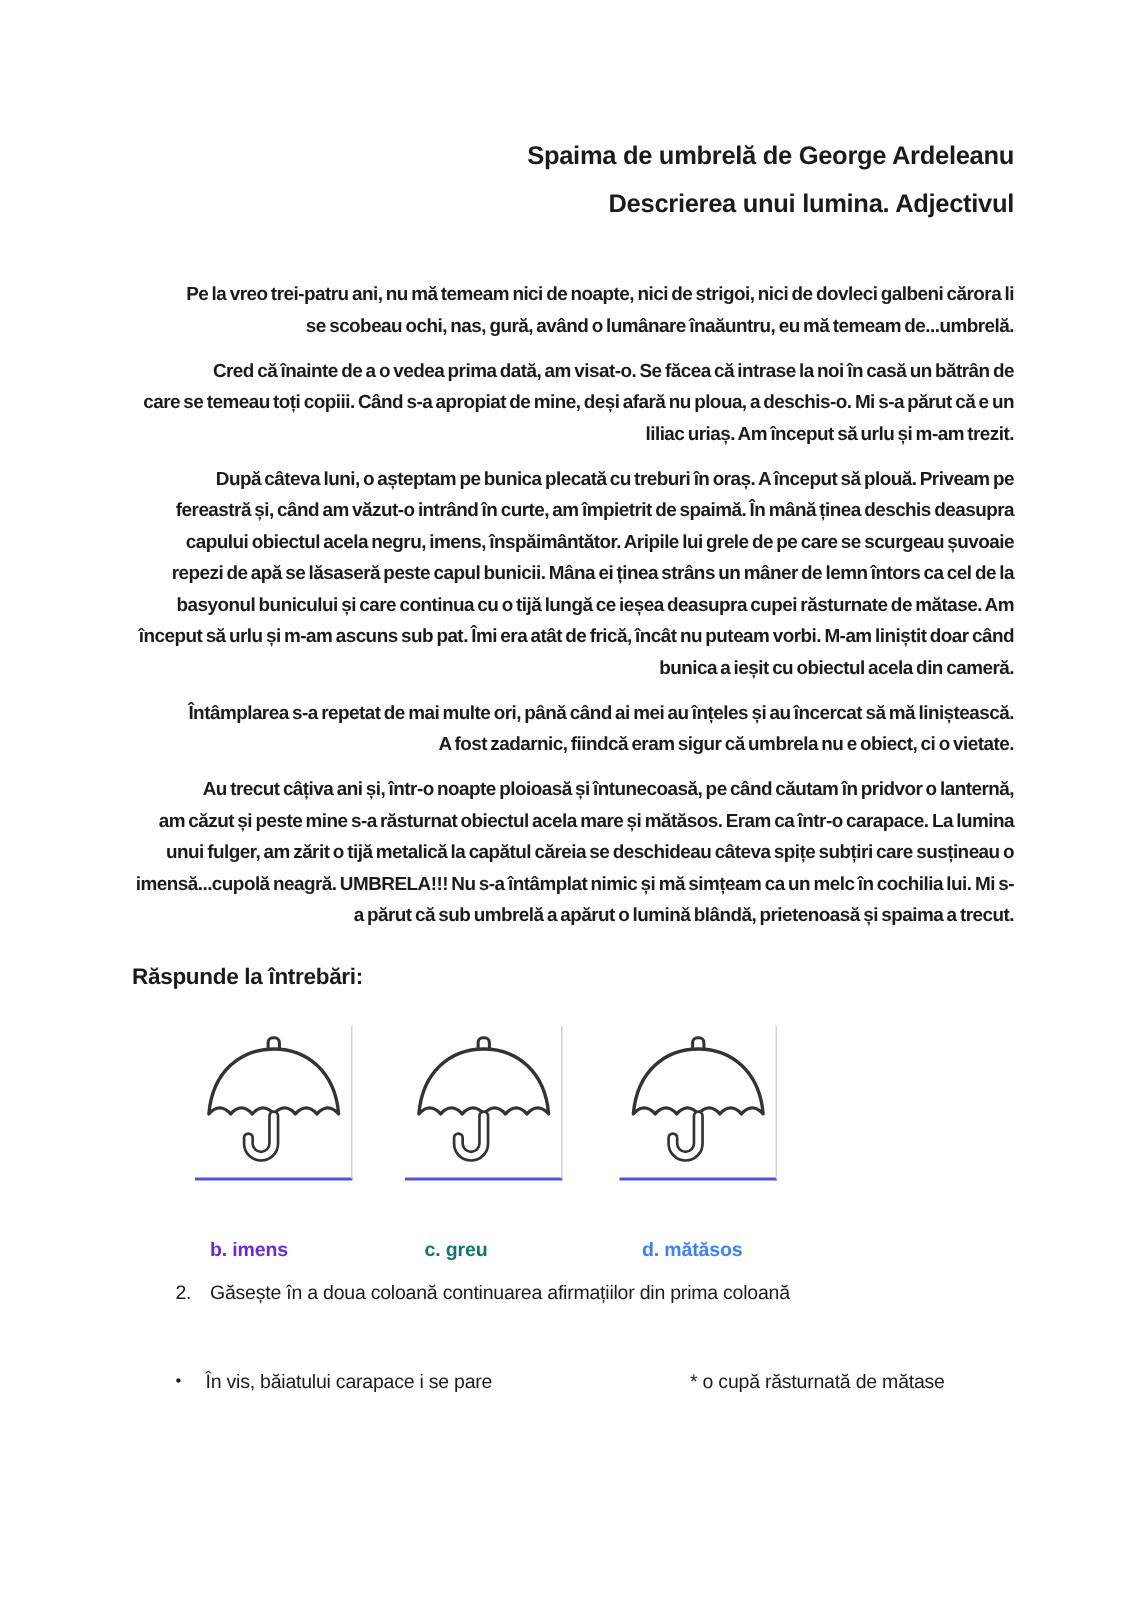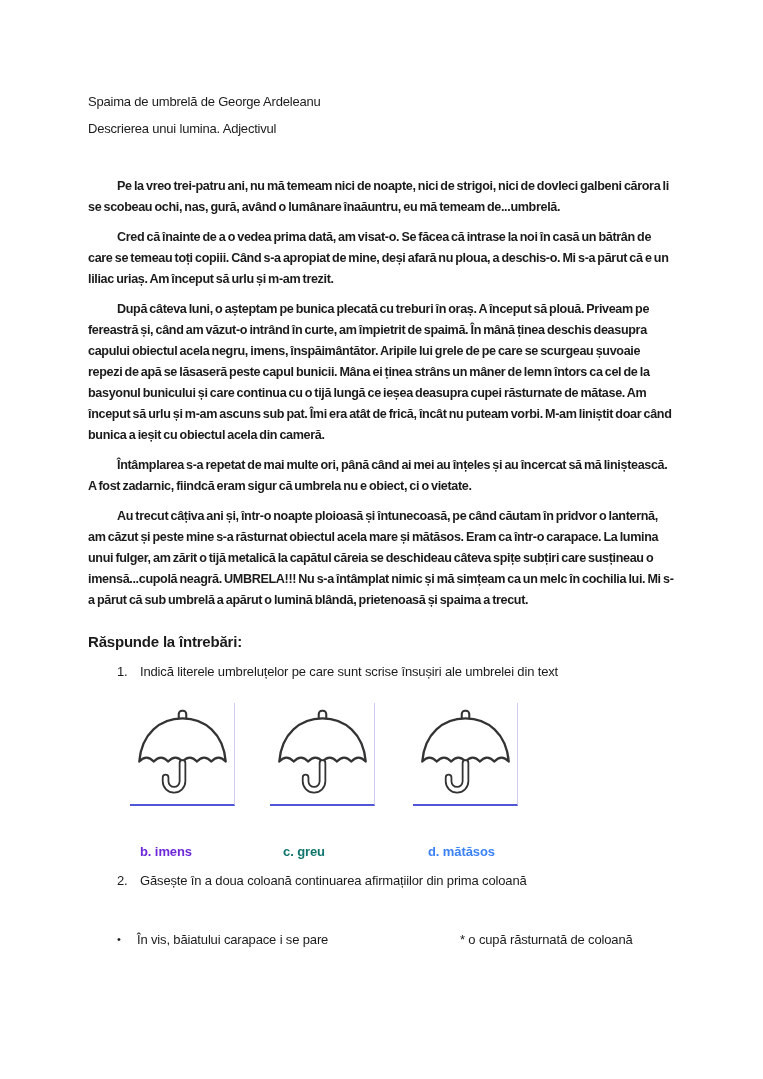--- a/index.html
+++ b/index.html
@@ -2,27 +2,27 @@
 <html><head>
 <meta charset="utf-8">
 <style>
   html,body{margin:0;padding:0}
   body{
     width:763px;height:1079px;overflow:hidden;background:#ffffff;
     font-family:"Liberation Sans",sans-serif;color:#1b1b1b;
   }
   .content{padding:94px 87px 0 88px}
   .doc-title,.doc-subtitle{
-    font-size:13px;font-weight:400;text-align:left;margin:0 0 12px 0;letter-spacing:-0.2px;
+    font-size:17px;font-weight:700;text-align:right;margin:0 0 12px 0;letter-spacing:-0.2px;
   }
   .doc-subtitle{margin-bottom:40px}
   .story-paragraph{
     font-size:12.6px;font-weight:700;line-height:21px;
     letter-spacing:-0.35px;word-spacing:-0.9px;
-    text-indent:29px;margin:0 0 9px 0;text-align:left;
+    text-indent:29px;margin:0 0 9px 0;text-align:right;
   }
   .q-heading{font-size:15px;font-weight:700;margin:22px 0 0 0;letter-spacing:-0.2px}
   .q-item{font-size:13px;font-weight:400;margin:14px 0 0 0;padding-left:29px;letter-spacing:-0.15px}
   .q-item.q2{}
   .q-num{display:inline-block;width:23px}
   .umbrella-row{display:flex;margin-top:24px;margin-left:7px}
   .u-col{width:105px;flex:0 0 auto}
   .u-col.c2{margin-left:35px}
   .u-col.c3{margin-left:35px}
   .u-col.c4{margin-left:38px}
@@ -47,23 +47,20 @@
   <div class="doc-subtitle">Descrierea unui lumina. Adjectivul</div>
 
   <p class="story-paragraph">Pe la vreo trei-patru ani, nu mă temeam nici de noapte, nici de strigoi, nici de dovleci galbeni cărora li se scobeau ochi, nas, gură, având o lumânare înaăuntru, eu mă temeam de...umbrelă.</p>
   <p class="story-paragraph">Cred că înainte de a o vedea prima dată, am visat-o. Se făcea că intrase la noi în casă un bătrân de care se temeau toți copiii. Când s-a apropiat de mine, deși afară nu ploua, a deschis-o. Mi s-a părut că e un liliac uriaș. Am început să urlu și m-am trezit.</p>
   <p class="story-paragraph">După câteva luni, o așteptam pe bunica plecată cu treburi în oraș. A început să plouă. Priveam pe fereastră și, când am văzut-o intrând în curte, am împietrit de spaimă. În mână ținea deschis deasupra capului obiectul acela negru, imens, înspăimântător. Aripile lui grele de pe care se scurgeau șuvoaie repezi de apă se lăsaseră peste capul bunicii. Mâna ei ținea strâns un mâner de lemn întors ca cel de la basyonul bunicului și care continua cu o tijă lungă ce ieșea deasupra cupei răsturnate de mătase. Am început să urlu și m-am ascuns sub pat. Îmi era atât de frică, încât nu puteam vorbi. M-am liniștit doar când bunica a ieșit cu obiectul acela din cameră.</p>
   <p class="story-paragraph">Întâmplarea s-a repetat de mai multe ori, până când ai mei au înțeles și au încercat să mă liniștească. A fost zadarnic, fiindcă eram sigur că umbrela nu e obiect, ci o vietate.</p>
   <p class="story-paragraph">Au trecut câțiva ani și, într-o noapte ploioasă și întunecoasă, pe când căutam în pridvor o lanternă, am căzut și peste mine s-a răsturnat obiectul acela mare și mătăsos. Eram ca într-o carapace. La lumina unui fulger, am zărit o tijă metalică la capătul căreia se deschideau câteva spițe subțiri care susțineau o imensă...cupolă neagră. UMBRELA!!! Nu s-a întâmplat nimic și mă simțeam ca un melc în cochilia lui. Mi s-a părut că sub umbrelă a apărut o lumină blândă, prietenoasă și spaima a trecut.</p>
 
   <div class="q-heading">Răspunde la întrebări:</div>
 
-  <div class="q-item">
-    <span class="q-num">1.</span><span>Indică literele umbreluțelor pe care sunt scrise însușiri ale umbrelei din text</span>
-  </div>
 
   <div class="umbrella-row">
     <div class="u-col c2">
       <div class="u-box">
         <svg viewBox="0 0 105 100" width="99" height="94" xmlns="http://www.w3.org/2000/svg">
           <rect x="48.5" y="3" width="8" height="12" rx="3.5" fill="#fff" stroke="#333" stroke-width="2.2"></rect>
           <path d="M6.5,57 C9,27 29,11 52.5,11 C76,11 96,27 98.5,57 q-7.7,-8.5 -15.35,0 q-7.65,-8.5 -15.3,0 q-7.65,-8.5 -15.3,0 q-7.65,-8.5 -15.3,0 q-7.65,-8.5 -15.3,0 q-7.75,-8.5 -15.45,0 Z" fill="#fff" stroke="#333" stroke-width="2.4" stroke-linejoin="round"></path>
           <path d="M52.5,58.5 V78 a9,9 0 0 1 -18,0 v-4" fill="none" stroke="#333" stroke-width="8" stroke-linecap="round"></path>
           <path d="M52.5,58.5 V78 a9,9 0 0 1 -18,0 v-4" fill="none" stroke="#fff" stroke-width="4.2" stroke-linecap="round"></path>
         </svg>
@@ -93,16 +90,16 @@
       <div class="u-label pl-d" style="color: #3b82f6;">d. mătăsos</div>
     </div>
   </div>
 
   <div class="q-item q2">
     <span class="q-num">2.</span><span>Găsește în a doua coloană continuarea afirmațiilor din prima coloană</span>
   </div>
 
   <div class="match-row">
     <span class="bullet-glyph">•</span><span>În vis, băiatului carapace i se pare</span>
-    <span class="match-right">* o cupă răsturnată de coloană</span>
+    <span class="match-right">* o cupă răsturnată de mătase</span>
   </div>
 
 </div>
 
 </body></html>

